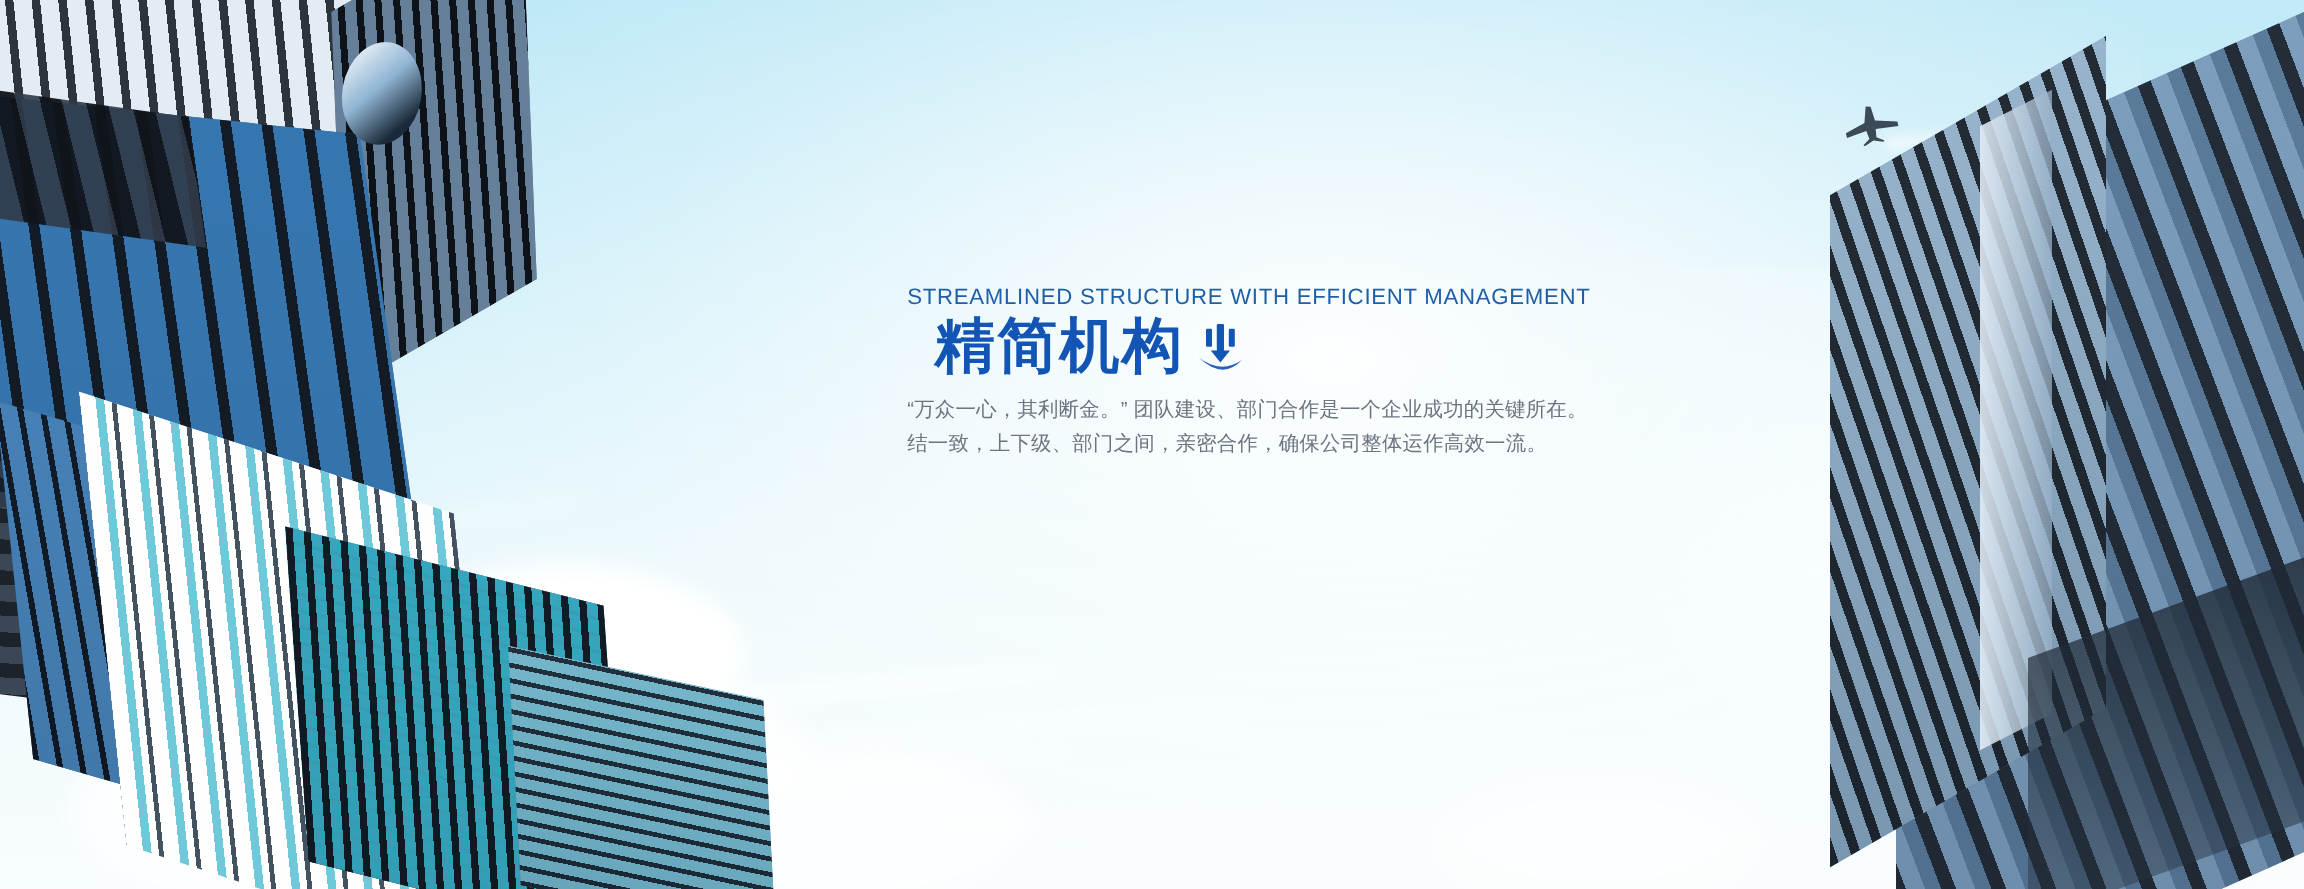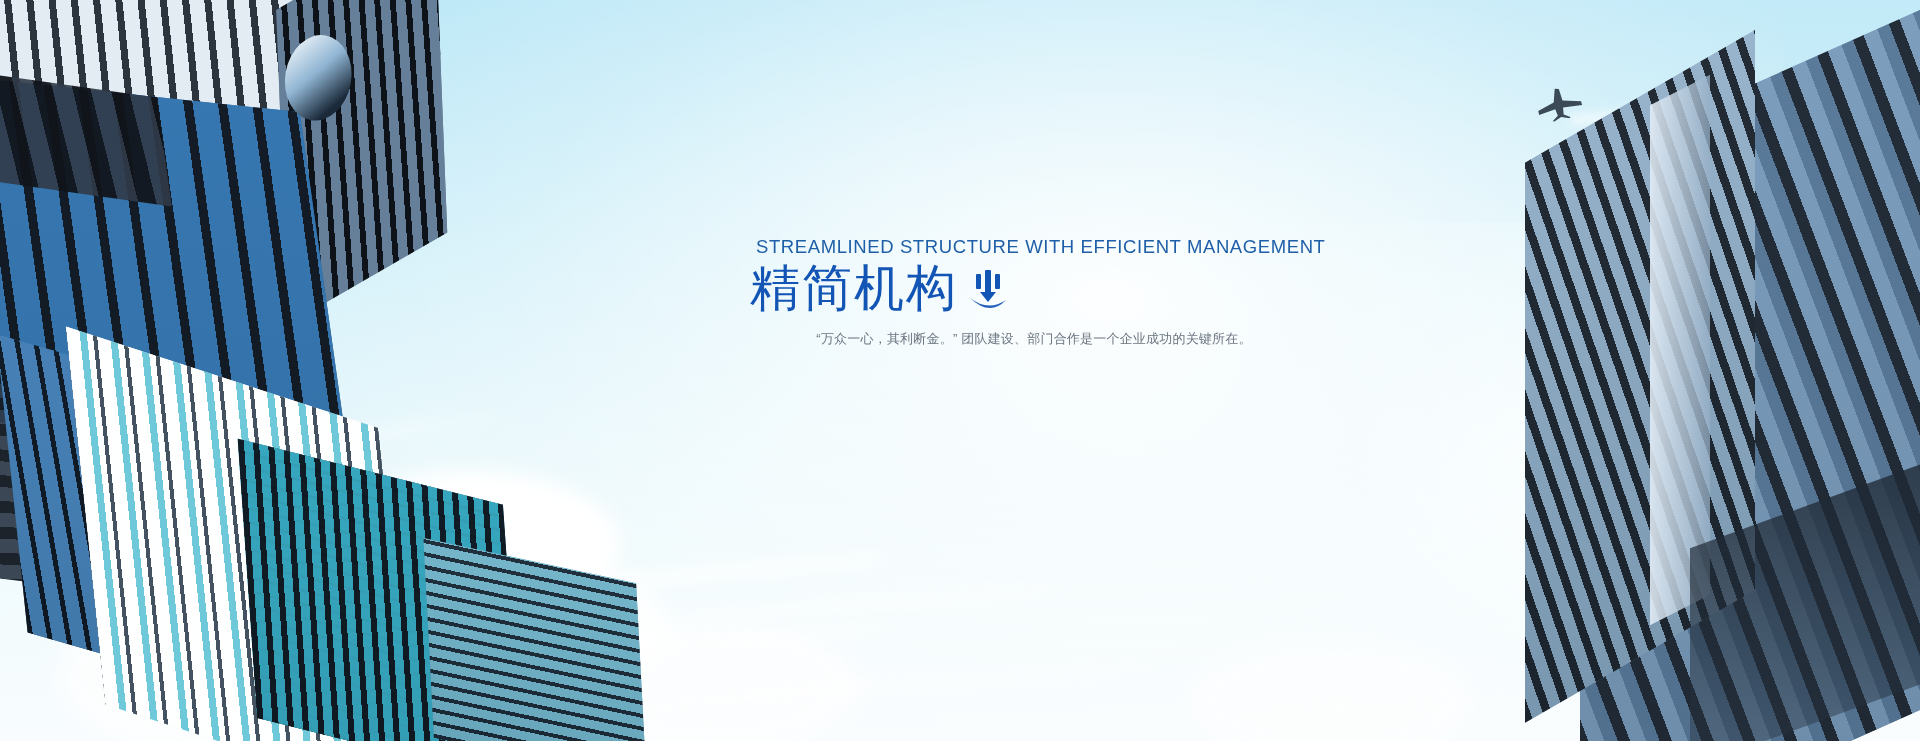--- a/index.html
+++ b/index.html
@@ -3,21 +3,20 @@
 <meta charset="utf-8">
 <style>
   html,body{margin:0;padding:0;background:#fff;}
   body{font-family:"Liberation Sans","DejaVu Sans",sans-serif;}
 
   .banner{
     position:relative;
     width:1920px;height:741px;
     overflow:hidden;
     background:linear-gradient(178deg,#bde8f7 0%,#c8ecf8 18%,#d8f2fa 38%,#e9f8fc 58%,#f2fbfd 74%,#f7fcfe 88%,#fbfdfe 100%);
-    text-align:center;
   }
 
   
   .sky-glow{
     position:absolute;left:50%;top:22%;
     width:1500px;height:900px;
     transform:translate(-45%,-30%);
     background:radial-gradient(ellipse at 55% 45%,rgba(255,255,255,.95) 0%,rgba(255,255,255,.55) 28%,rgba(255,255,255,.18) 52%,rgba(255,255,255,0) 72%);
     pointer-events:none;
   }
@@ -188,37 +187,38 @@
     font-weight:400;
     white-space:nowrap;
     margin:0 0 2px 4px;
   }
   .cn-line{
     display:flex;align-items:center;
     margin:0 0 12px -2px;
   }
   .cn{
     font-size:50px;
-    font-weight:400;
+    font-weight:700;
     color:#1255b5;
     letter-spacing:2px;
     line-height:1.12;
     white-space:nowrap;
+    margin-left:29px;
   }
   .sep{
     display:inline-block;
     width:40px;height:44px;
     margin:0 6px 0 10px;
     flex:0 0 auto;
     position:relative;
     top:2px;
   }
   .body{
     margin:0 0 0 4px;
-    font-size:13px;
+    font-size:17px;
     line-height:1.62;
     color:#6b7580;
     letter-spacing:.2px;
   }
   .body p{margin:0;white-space:nowrap;}
 </style>
 </head>
 <body>
 
 <div class="banner">
@@ -293,17 +293,18 @@
           <path d="M2 30 q18 14 36 2 q-16 17 -36 -2 Z" opacity=".92"></path>
           <rect x="8" y="6" width="5" height="15" rx="1"></rect>
           <rect x="27" y="6" width="5" height="15" rx="1"></rect>
         </g>
       </svg>
 
     </div>
 
     <div class="body">
       <p>“万众一心，其利断金。” 团队建设、部门合作是一个企业成功的关键所在。</p>
+      <p>结一致，上下级、部门之间，亲密合作，确保公司整体运作高效一流。</p>
     </div>
 
   </div>
 
 </div>
 
 </body></html>

